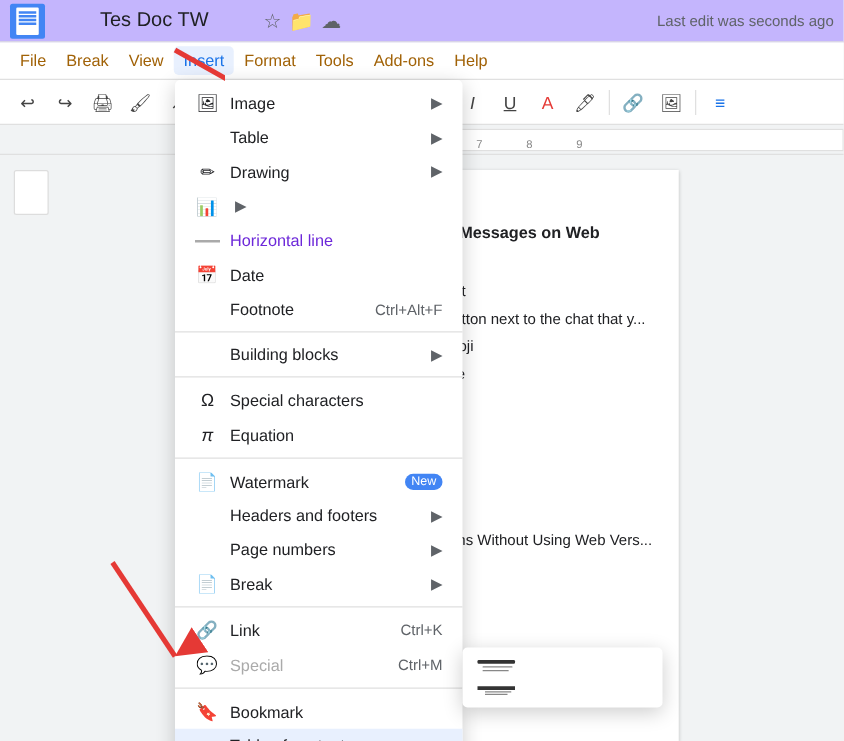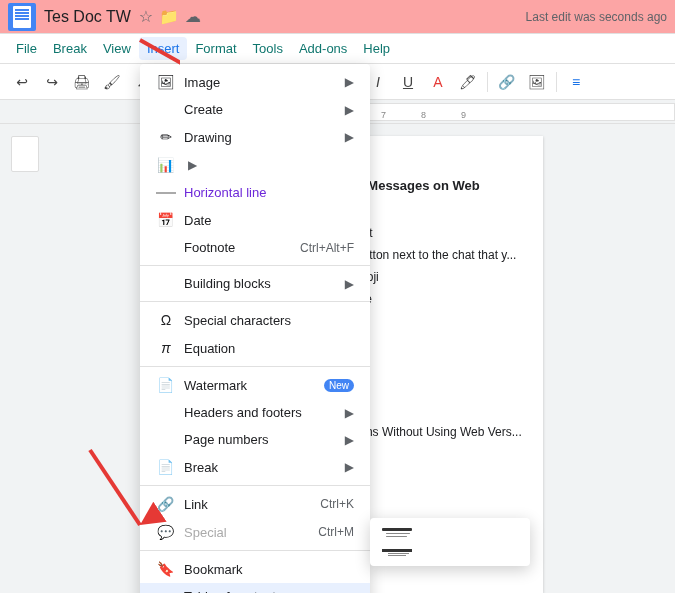--- a/index.html
+++ b/index.html
@@ -8,26 +8,27 @@
       font-size: 13px;
       background: #f1f3f4;
       width: 675px;
       height: 593px;
       overflow: hidden;
       position: relative;
     }
 
     
     .title-bar {
-      background: #fca5a5;
+      background: #c4b5fd;
       display: flex;
       align-items: center;
       padding: 4px 8px;
       height: 34px;
       border-bottom: 1px solid #e0e0e0;
+      gap: 36px;
     }
     .doc-icon {
       width: 28px;
       height: 28px;
       background: #4285f4;
       border-radius: 2px;
       display: flex;
       align-items: center;
       justify-content: center;
       margin-right: 8px;
@@ -79,21 +80,21 @@
       align-items: center;
       padding: 2px 8px;
       height: 30px;
       border-bottom: 1px solid #e0e0e0;
     }
     .menu-item {
       padding: 4px 8px;
       cursor: pointer;
       border-radius: 4px;
       font-size: 13px;
-      color: #0f766e;
+      color: #a16207;
     }
     .menu-item.active { background: #e8f0fe; color: #1a73e8; }
 
     
     .toolbar {
       background: #fff;
       display: flex;
       align-items: center;
       padding: 2px 8px;
       height: 36px;
@@ -433,21 +434,21 @@
 <div class="dropdown-menu">
 
   <div class="menu-row">
     <span class="menu-row-icon">🖼</span>
     <span class="menu-row-label">Image</span>
     <span class="menu-row-arrow">▶</span>
   </div>
 
   <div class="menu-row">
     <span class="menu-row-icon"></span>
-    <span class="menu-row-label">Create</span>
+    <span class="menu-row-label">Table</span>
     <span class="menu-row-arrow">▶</span>
   </div>
 
   <div class="menu-row">
     <span class="menu-row-icon">✏</span>
     <span class="menu-row-label">Drawing</span>
     <span class="menu-row-arrow">▶</span>
   </div>
 
   <div class="menu-row">

